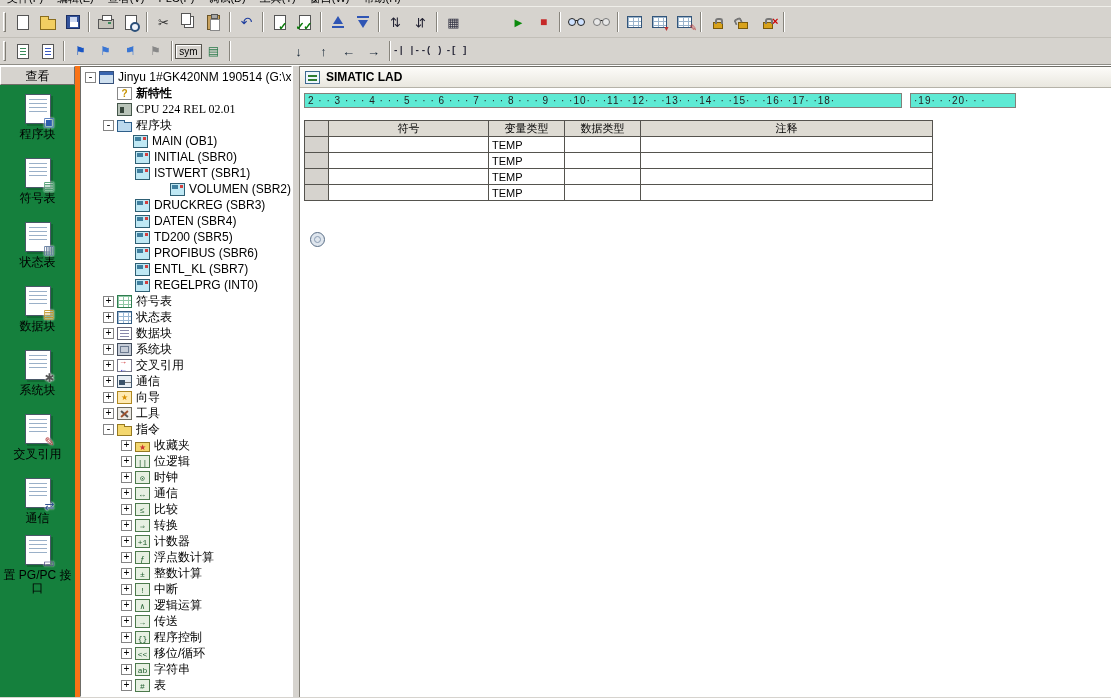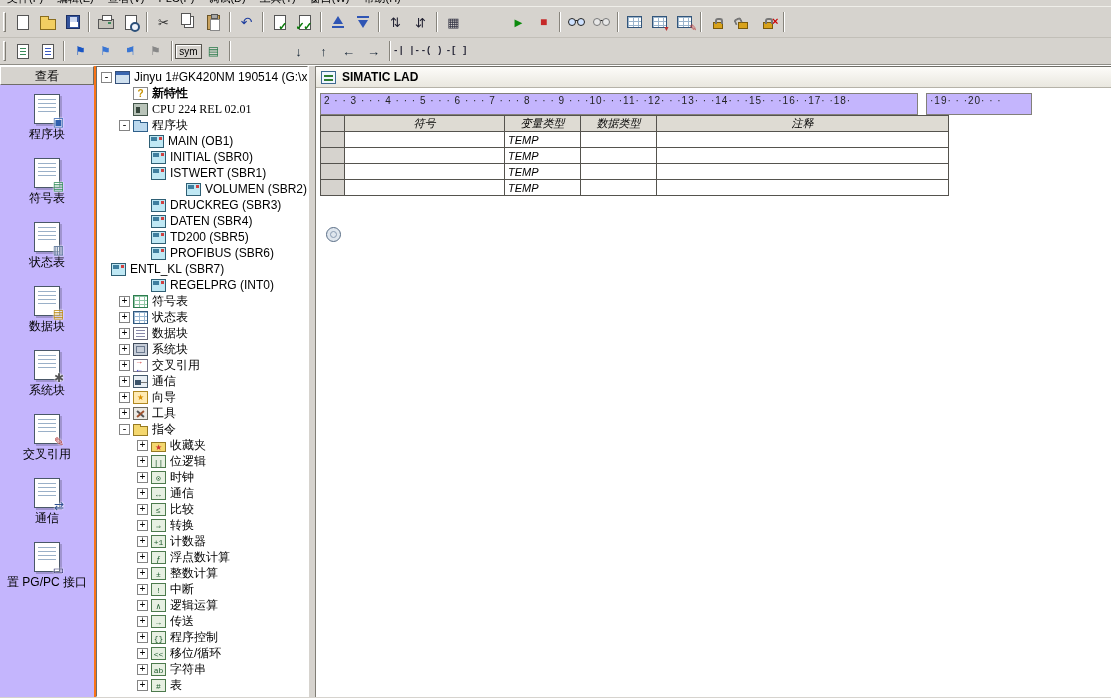--- a/index.html
+++ b/index.html
@@ -63,21 +63,21 @@
   .i-table-write::after{content:"✎";font-size:9px;color:#b33;position:absolute;right:-6px;bottom:-6px;}
   .i-lock,.i-lock-open,.i-lock-x{width:10px;height:7px;background:#d8a21b;border:1px solid #7a5a0a;margin-top:7px;}
   .i-lock::before,.i-lock-open::before,.i-lock-x::before{content:"";position:absolute;top:-5px;left:1px;width:4px;height:4px;border:2px solid #777;border-bottom:none;border-radius:3px 3px 0 0;}
   .i-lock-open::before{left:-5px;transform:rotate(-25deg);}
   .i-lock-x::after{content:"×";position:absolute;right:-7px;top:-8px;color:#c00;font-size:11px;font-weight:bold;}
 
   
   #main{display:flex;height:632px;border-top:1px solid #fff;}
 
   
-  #navbar{width:96px;flex:none;background:#c4b5fd;border-right:2px solid #f97316;display:flex;flex-direction:column;}
+  #navbar{width:80px;flex:none;background:#15803d;border-right:5px solid #f97316;display:flex;flex-direction:column;}
   .nav-head{height:19px;line-height:19px;text-align:center;border:1px solid;border-color:#fff #6f6d67 #6f6d67 #fff;background:#d6d3ce;}
   .nav-item{height:64px;display:flex;flex-direction:column;align-items:center;justify-content:center;gap:4px;cursor:pointer;}
   .nav-item .lbl{font-size:12px;text-align:center;line-height:13px;padding:0 2px;}
   .nav-ic{width:26px;height:30px;background:#fff;border:1px solid #4a5868;position:relative;box-shadow:2px 2px 0 rgba(0,0,0,0.18);flex:none;}
   .nav-ic::before{content:"";position:absolute;left:3px;right:3px;top:4px;height:14px;
     background:repeating-linear-gradient(#9ab0c8 0 1px,transparent 1px 4px);}
   .nav-ic .badge{position:absolute;right:-5px;bottom:-5px;font-size:12px;line-height:1;text-shadow:0 0 2px #fff,0 0 2px #fff;}
 
   
   #treewrap{width:212px;flex:none;background:#fff;border:1px solid;border-color:#6f6d67 #fff #fff #6f6d67;
@@ -129,26 +129,26 @@
   #splitter{width:8px;flex:none;background:#d6d3ce;border-left:1px solid #fff;border-right:1px solid #807d75;cursor:col-resize;}
 
   
   #editor{flex:1;display:flex;flex-direction:column;background:#fff;border-top:1px solid #6f6d67;overflow:hidden;}
   #edtitle{height:21px;flex:none;display:flex;align-items:center;gap:6px;padding-left:5px;
     background:linear-gradient(#fdfcf9,#e9e7df);border-bottom:1px solid #b5b2a8;font-weight:bold;font-size:12px;}
   .lad-ic{width:15px;height:13px;border:1px solid #3d6a8f;background:#eef6ff;position:relative;flex:none;}
   .lad-ic::before{content:"";position:absolute;left:2px;right:2px;top:3px;height:2px;background:#2e7d32;box-shadow:0 4px 0 #2e7d32;}
   #edbody{flex:1;padding:5px 0 0 4px;background:#fff;overflow:hidden;}
   .ruler-row{display:flex;gap:8px;}
-  .ruler{height:22px;line-height:14px;border:1px solid #82807a;background:#c4b5fd;font-size:10px;
+  .ruler{height:15px;line-height:14px;border:1px solid #82807a;background:#5eead4;font-size:10px;
     letter-spacing:1px;padding:0 3px;overflow:hidden;white-space:nowrap;color:#222;}
   #ruler1{width:598px;}
   #ruler2{width:106px;}
 
-  #var-table{border-collapse:collapse;table-layout:fixed;font-style:italic;}
+  #var-table{border-collapse:collapse;margin-top:12px;table-layout:fixed;}
   #var-table th,#var-table td{border:1px solid #55534e;font-size:11px;height:16px;padding:0 3px;overflow:hidden;white-space:nowrap;}
   #var-table th{background:#dedbd3;font-weight:normal;text-align:center;}
   #var-table td.stub,#var-table th.stub{background:#d6d3ce;}
   #var-table td{background:#fff;text-align:left;}
 
   .network{display:flex;align-items:flex-start;margin-top:30px;}
   .gutter{width:26px;flex:none;display:flex;justify-content:center;padding-top:1px;}
   .seal{width:15px;height:15px;border-radius:50%;border:1px solid #5a6e86;background:#dfe6ee;position:relative;flex:none;}
   .seal::after{content:"";position:absolute;inset:3px;border-radius:50%;border:1px solid #8a9cb2;}
   .comments{width:600px;height:17px;line-height:15px;background:#d4d1c8;border:1px solid #3f3d38;
@@ -418,21 +418,21 @@
       <div class="tree-row" style="padding-left: 40px;">
         <span class="exp-spacer"></span>
         <span class="tic tic-block"></span>
         <span class="tree-lbl">TD200 (SBR5)</span>
       </div>
       <div class="tree-row" style="padding-left: 40px;">
         <span class="exp-spacer"></span>
         <span class="tic tic-block"></span>
         <span class="tree-lbl">PROFIBUS (SBR6)</span>
       </div>
-      <div class="tree-row" style="">
+      <div class="tree-row" style="padding-left: 40px;">
         <span class="exp-spacer"></span>
         <span class="tic tic-block"></span>
         <span class="tree-lbl">ENTL_KL (SBR7)</span>
       </div>
       <div class="tree-row" style="padding-left: 40px;">
         <span class="exp-spacer"></span>
         <span class="tic tic-block"></span>
         <span class="tree-lbl">REGELPRG (INT0)</span>
       </div>
       <div class="tree-row" style="padding-left: 22px;">

